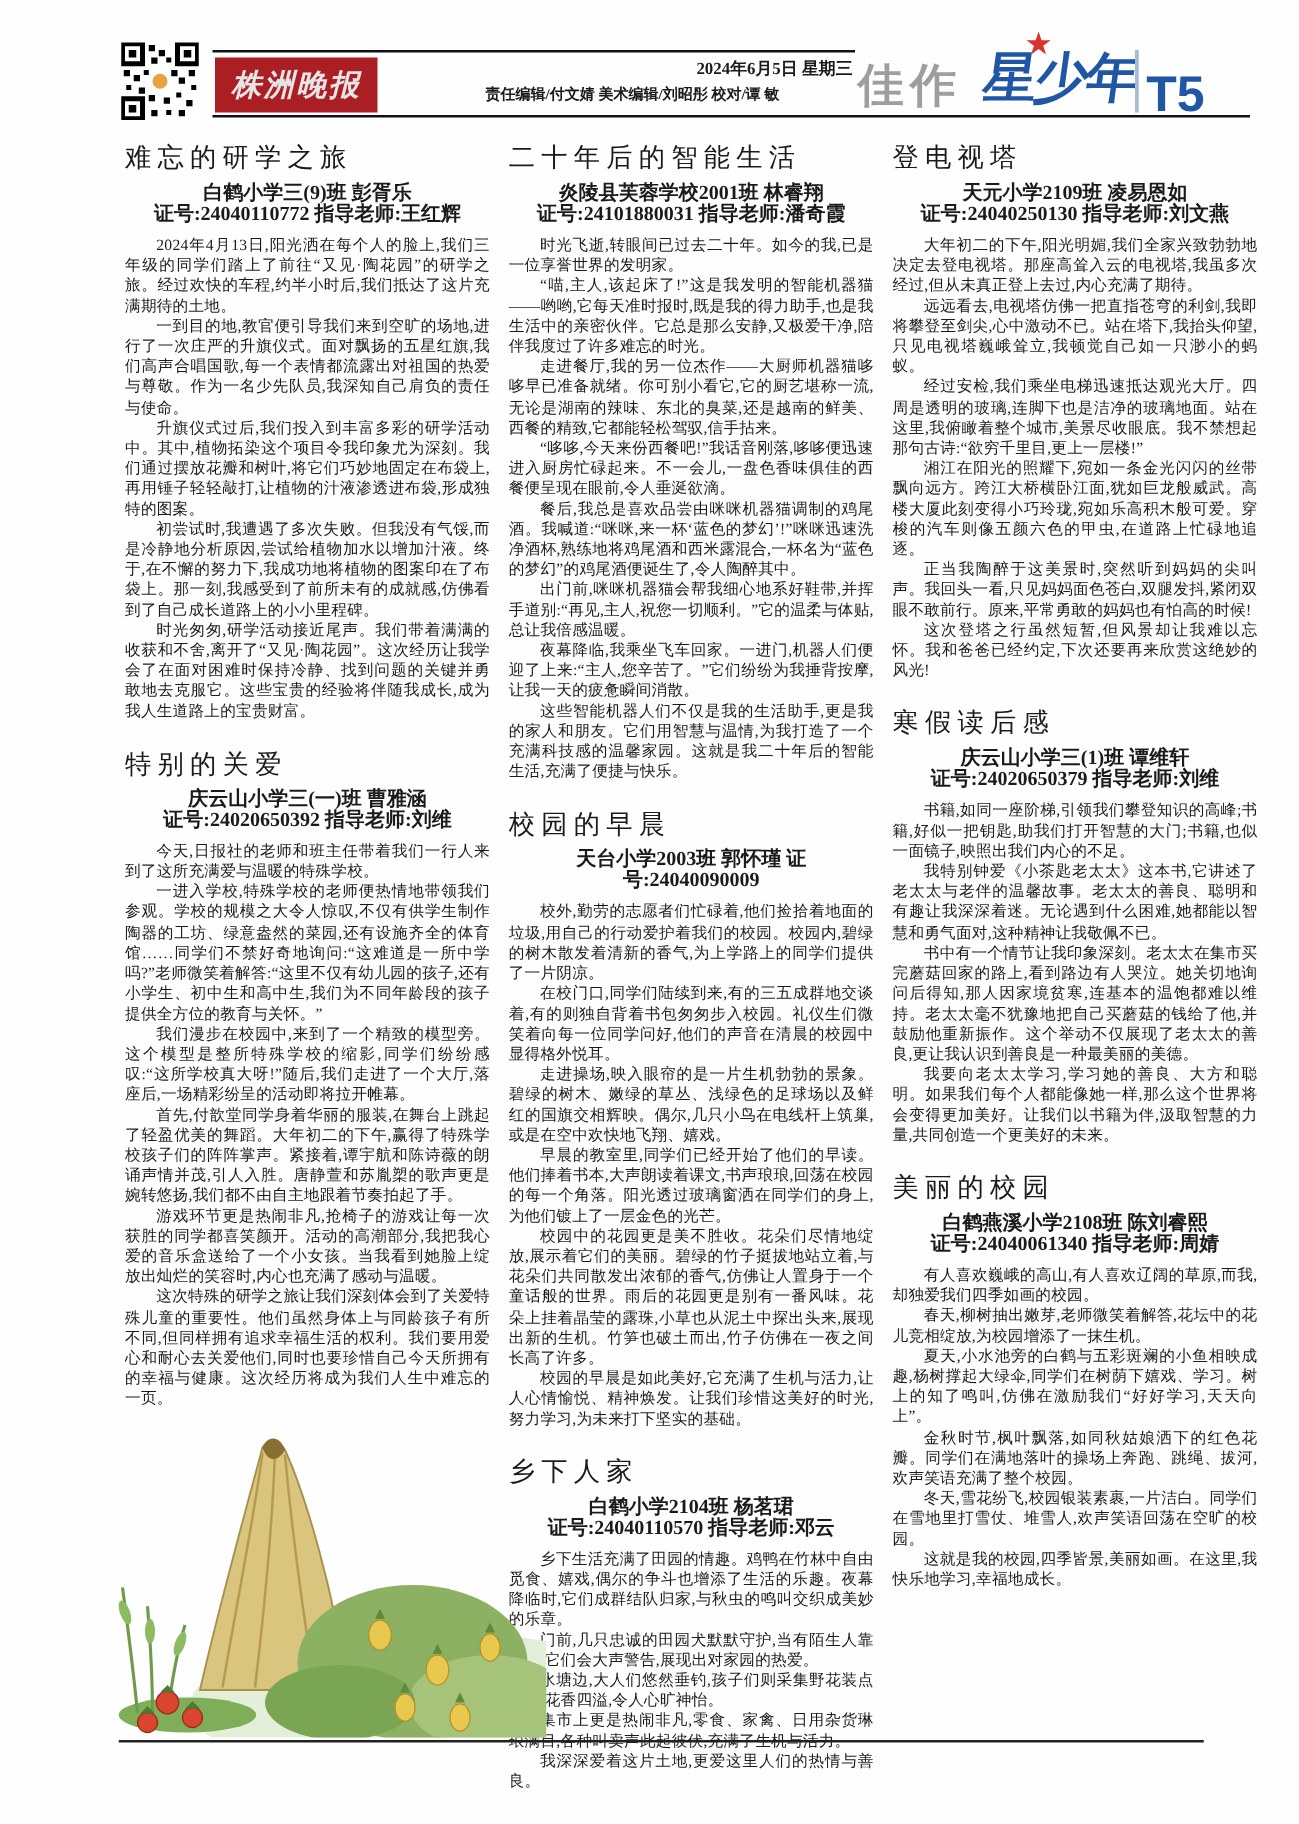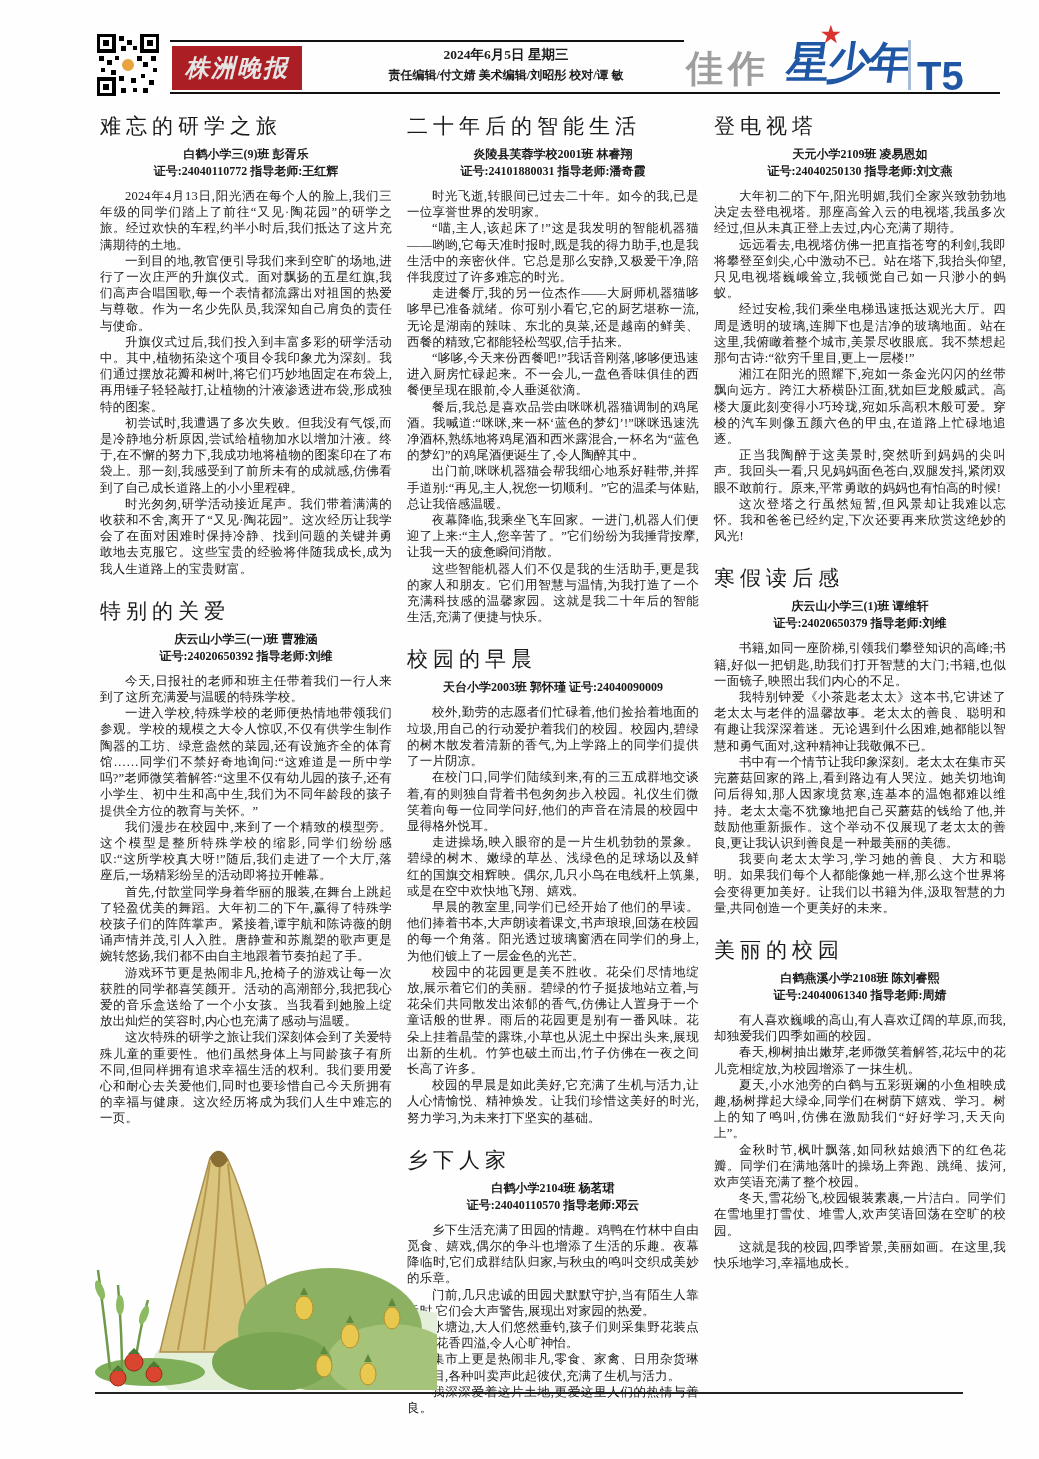--- a/index.html
+++ b/index.html
@@ -10,37 +10,37 @@
   .page{position:relative;width:1039px;height:1459px;background:#fefefe;overflow:hidden;
         font-family:"Liberation Serif","DejaVu Serif",serif;color:var(--ink);}
   
   .rule-top{position:absolute;left:170px;top:40px;width:514px;height:2px;background:#111;}
   .rule-bottom{position:absolute;left:170px;top:92px;width:830px;height:2px;background:#111;}
   .qr{position:absolute;left:97px;top:34px;width:62px;height:62px;}
   .masthead{position:absolute;left:172px;top:46px;width:130px;height:44px;background:var(--masthead);
             color:#e5e5e5;display:flex;align-items:center;justify-content:center;
             font-weight:bold;font-size:24px;letter-spacing:2px;font-style:italic;}
   .hdr-info{position:absolute;left:330px;top:45px;width:352px;text-align:center;line-height:1.55;}
-  .hdr-date{font-size:13.5px;font-weight:bold;}
+  .hdr-date{font-size:13.5px;font-weight:bold;text-align:right;}
   .hdr-editors{font-size:12px;font-weight:bold;}
   .jiazuo{position:absolute;left:686px;top:44px;font-size:37px;font-weight:bold;
           color:var(--section-gray);letter-spacing:5px;font-family:"Liberation Sans",sans-serif;}
   .brand{position:absolute;left:787px;top:34px;font-size:43px;font-weight:bold;color:var(--brand-blue);
          transform:skewX(-8deg);font-family:"Liberation Sans",sans-serif;letter-spacing:-2px;}
   .brand .star{position:absolute;left:30px;top:-12px;font-size:22px;color:var(--star-red);transform:skewX(8deg);}
   .brand-divider{position:absolute;left:908px;top:40px;width:3px;height:50px;background:#a9bcd6;}
   .pageno{position:absolute;left:917px;top:54px;font-size:40px;font-weight:bold;color:var(--brand-blue);
           font-family:"Liberation Sans",sans-serif;}
   
   .grid{position:absolute;left:100px;top:112px;width:906px;display:grid;
         grid-template-columns:292px 292px 292px;column-gap:15px;}
   .col{min-width:0;}
   .article{margin-bottom:20px;}
   .article h2{font-size:21px;font-weight:normal;text-align:left;letter-spacing:5px;margin:0 0 6px 0;}
-  .byline{text-align:center;font-size:12px;line-height:17px;font-weight:bold;}
+  .byline{text-align:center;font-size:16px;line-height:17px;font-weight:bold;}
   .paras{margin-top:8px;}
   .paras p{margin:0;font-size:12.5px;line-height:16.2px;text-align:justify;text-indent:2em;
            letter-spacing:0.2px;}
   
   .bottom-rule{position:absolute;left:95px;top:1392px;width:868px;height:2px;background:#222;}
   .illus{position:absolute;left:92px;top:1140px;width:345px;height:250px;}
 </style>
 </head>
 <body>
 

